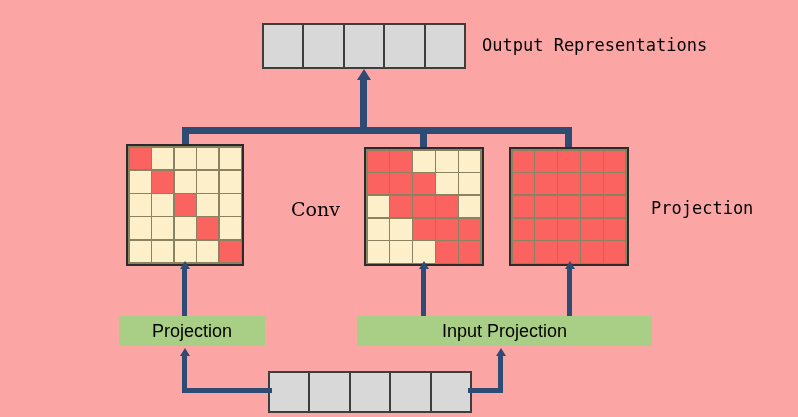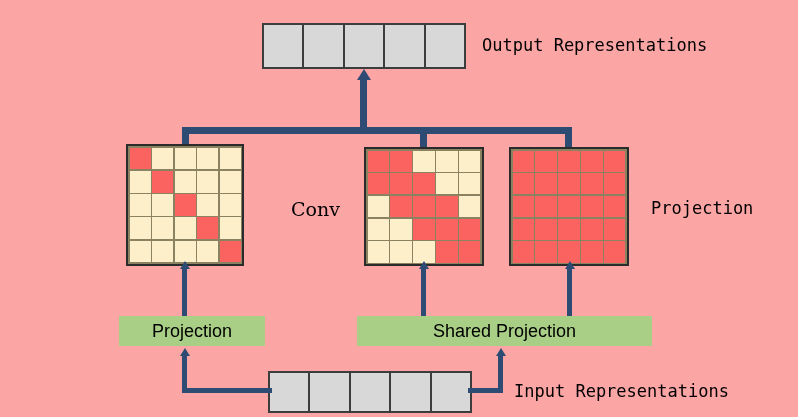--- a/index.html
+++ b/index.html
@@ -222,30 +222,29 @@
     <div class="cellm on"></div>
     <div class="cellm on"></div>
     <div class="cellm on"></div>
   </div>
 
   <div class="conn" style="left:567px; top:268px; width:5px; height:50px;"></div>
   <div class="arrowhead arrow-up-sm" style="left:564.5px; top:261px;"></div>
 
   <div class="projbox" style="left:119px; top:316px; width:146px; height:30px;">Projection</div>
 
-  <div class="projbox" style="left:357px; top:316px; width:295px; height:30px;">Shared Projection</div>
+  <div class="projbox" style="left:357px; top:316px; width:295px; height:30px;">Input Projection</div>
 
   <div class="token-strip" style="left:268px; top:371px; width:204px; height:42px;">
     <div class="token-cell"></div>
     <div class="token-cell"></div>
     <div class="token-cell"></div>
     <div class="token-cell"></div>
     <div class="token-cell"></div>
   </div>
-  <div class="label" style="left:514px; top:381px;">Input Representations</div>
 
   <div class="conn" style="left:182px; top:388px; width:90px; height:5px;"></div>
   <div class="conn" style="left:182px; top:356px; width:5px; height:34px;"></div>
   <div class="arrowhead arrow-up-sm" style="left:179.5px; top:348px;"></div>
 
   <div class="conn" style="left:468px; top:388px; width:35px; height:5px;"></div>
   <div class="conn" style="left:498px; top:356px; width:5px; height:34px;"></div>
   <div class="conn" style="left:498px; top:356px; width:5px; height:5px;"></div>
   <div class="arrowhead arrow-up-sm" style="left:495.5px; top:348px;"></div>
 

